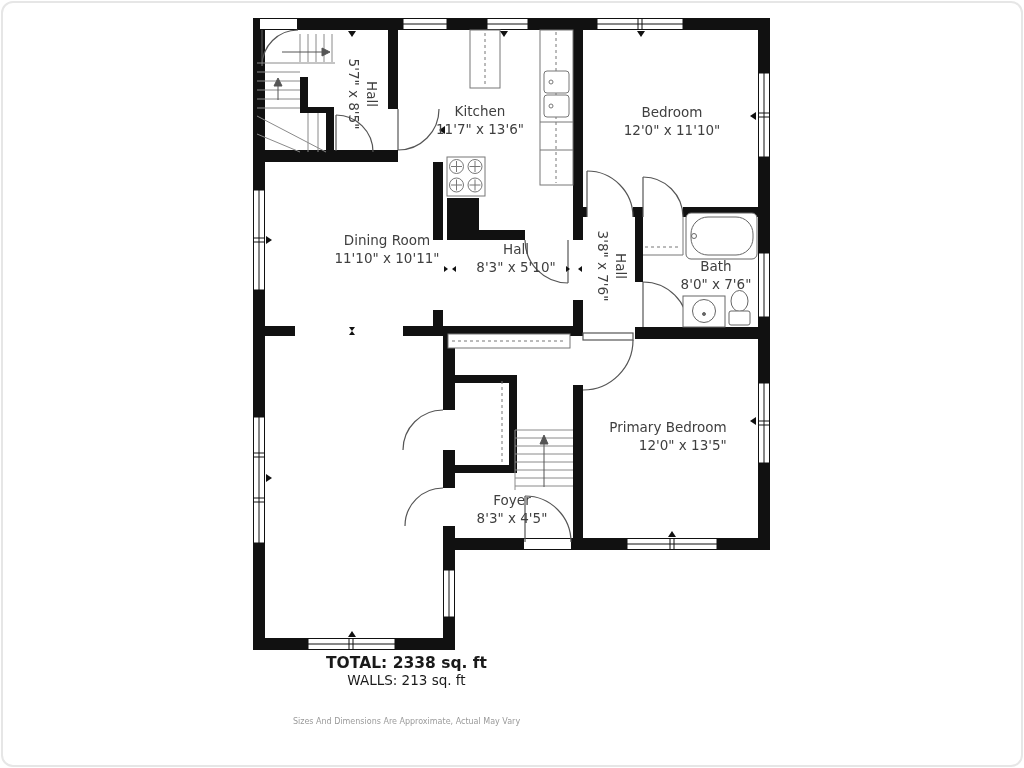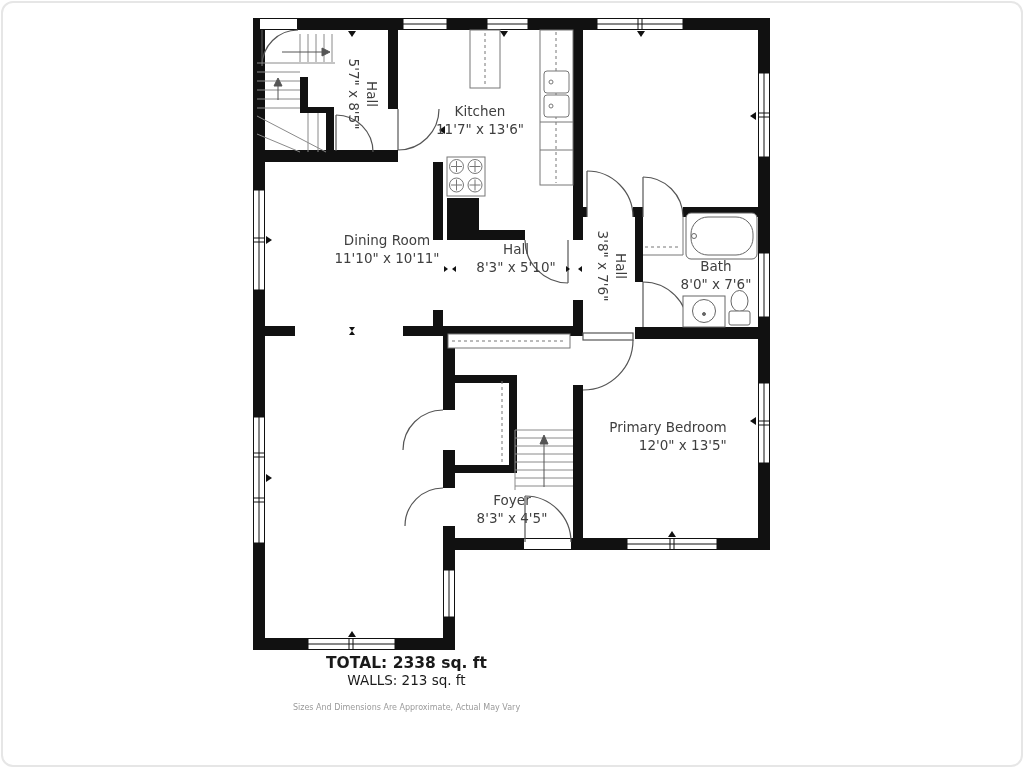--- a/index.html
+++ b/index.html
@@ -7,21 +7,21 @@
         font-family:"DejaVu Sans","Liberation Sans",sans-serif;}
   .frame{position:absolute;inset:1px;border:2px solid #e6e6e6;border-radius:12px;pointer-events:none;}
   .plan-svg{position:absolute;left:0;top:0;}
   .room-label{position:absolute;text-align:center;color:#3f3f3f;font-size:13.5px;
               line-height:1.3;white-space:nowrap;transform:translate(-50%,-50%);}
   .room-label.rot{transform:translate(-50%,-50%) rotate(90deg);}
   .room-label span{display:block;}
   .summary{position:absolute;left:0;top:654px;width:813px;text-align:center;color:#1a1a1a;}
   .summary .total{font-size:15.5px;font-weight:bold;line-height:18px;}
   .summary .line{font-size:13.5px;line-height:16.5px;}
-  .summary .disclaimer{font-size:8px;color:#9a9a9a;margin-top:14px;}
+  .summary .disclaimer{font-size:8px;color:#9a9a9a;margin-top:28px;}
 </style>
 </head>
 <body>
 
 <div class="page">
   <div class="frame"></div>
 
   <svg class="plan-svg" width="1024" height="768" viewBox="0 0 1024 768">
 
     <g fill="#111111">
@@ -243,20 +243,24 @@
   </svg>
 
   <div class="room-label rot" style="left:362px;top:94px;">
     <span>Hall</span>
     <span>5'7" x 8'5"</span>
   </div>
   <div class="room-label" style="left:480px;top:121px;">
     <span>Kitchen</span>
     <span>11'7" x 13'6"</span>
   </div>
+  <div class="room-label" style="left:672px;top:122px;">
+    <span>Bedroom</span>
+    <span>12'0" x 11'10"</span>
+  </div>
   <div class="room-label" style="left:351px;top:250px;margin-left:36px;">
     <span>Dining Room</span>
     <span>11'10" x 10'11"</span>
   </div>
   <div class="room-label" style="left:516px;top:259px;">
     <span>Hall</span>
     <span>8'3" x 5'10"</span>
   </div>
   <div class="room-label rot" style="left:611px;top:266px;">
     <span>Hall</span>

